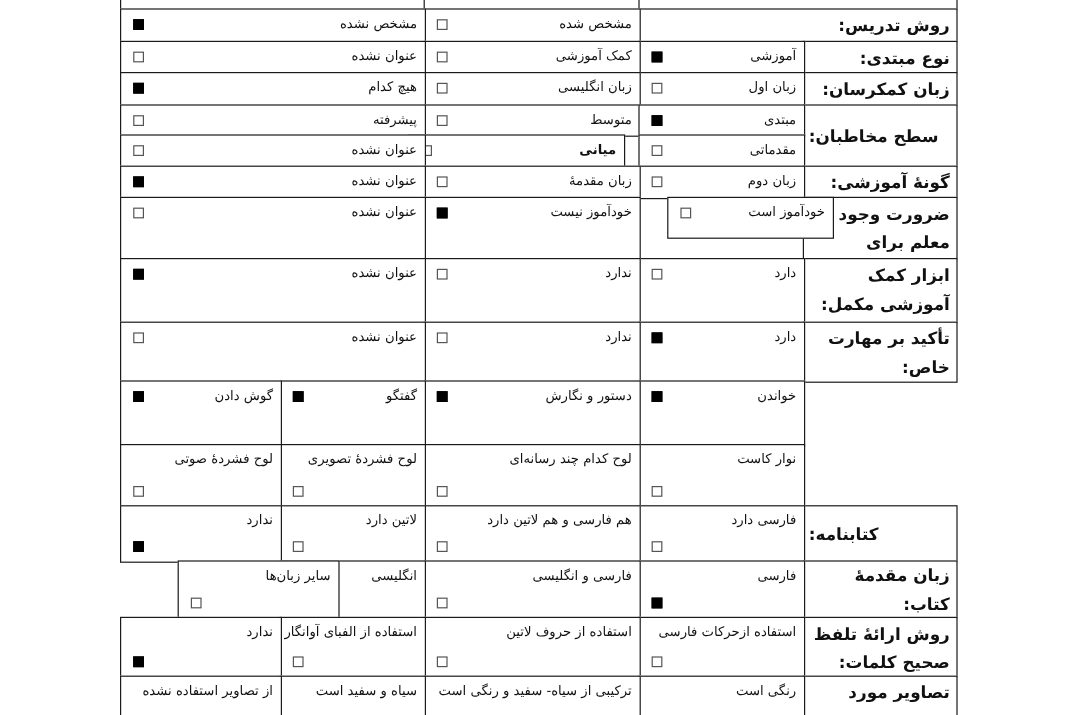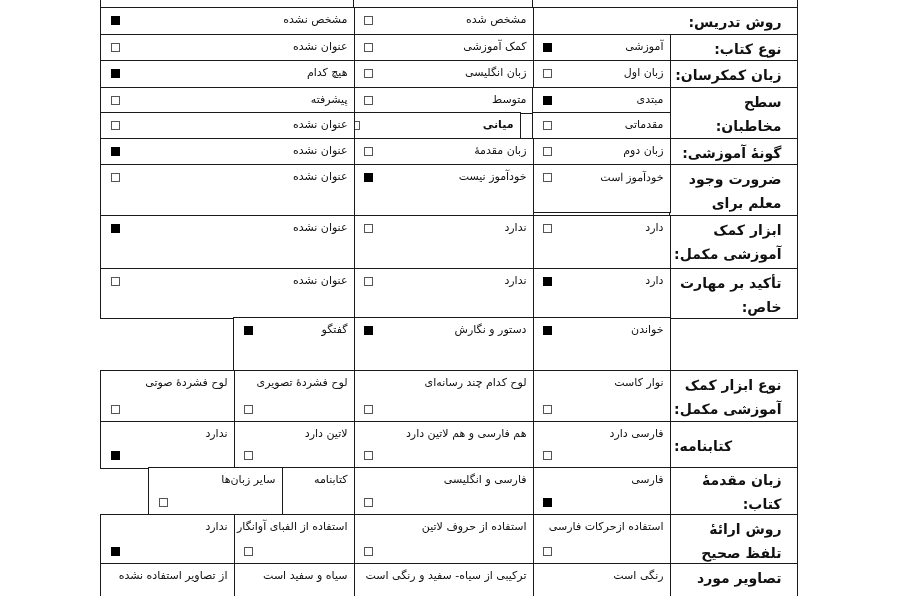--- a/index.html
+++ b/index.html
@@ -1,21 +1,21 @@
 <!DOCTYPE html>
 <html><head>
 <meta charset="utf-8">
 <style>
   html, body { margin:0; padding:0; background:#ffffff; }
   body { width:900px; height:596px; overflow:hidden; position:relative;
          font-family:"DejaVu Sans", sans-serif; color:#111; }
   .page { position:absolute; left:0; top:0; width:900px; height:596px; }
   .cell { position:absolute; box-sizing:border-box; border:1.5px solid #1a1a1a; background:#fff; }
   .lbl { font-family:"DejaVu Sans", sans-serif; font-weight:bold; font-size:14px;
-         direction:rtl; text-align:right; line-height:24px; padding:2px 15px 0 4px; }
+         direction:rtl; text-align:right; line-height:24px; padding:2px 5px 0 4px; }
   .lbl.center { display:flex; align-items:center; justify-content:flex-end; }
   .opt { direction:rtl; font-size:11px; line-height:14px; }
   .opt .txt { position:absolute; right:6px; top:5px; white-space:nowrap; }
   .box { position:absolute; width:9px; height:9px; box-sizing:border-box; border:1px solid #555; background:#fff; }
   .box.on { background:#000; border-color:#000; }
   .box.inline { left:10px; top:8px; }
   .box.below { left:10px; bottom:8px; }
 </style>
 </head>
 <body>
@@ -29,21 +29,21 @@
     </div>
     <div class="cell opt" style="left: 353px; top: 7px; width: 180.5px; height: 28.5px;">
       <span class="txt">مشخص شده</span>
       <span class="box inline"></span>
     </div>
     <div class="cell opt" style="left: 100px; top: 7px; width: 254.5px; height: 28.5px;">
       <span class="txt">مشخص نشده</span>
       <span class="box inline on"></span>
     </div>
     <div class="cell" style="left: 669px; top: 34px; width: 128.5px; height: 27.5px;">
-      <div class="lbl" style="height: 100%; box-sizing: border-box;"><span>نوع کتاب:</span></div>
+      <div class="lbl" style="height: 100%; box-sizing: border-box;"><span>نوع مبتدی:</span></div>
     </div>
     <div class="cell opt" style="left: 532px; top: 34px; width: 138.5px; height: 27.5px;">
       <span class="txt">آموزشی</span>
       <span class="box inline on"></span>
     </div>
     <div class="cell opt" style="left: 353px; top: 34px; width: 180.5px; height: 27.5px;">
       <span class="txt">کمک آموزشی</span>
       <span class="box inline"></span>
     </div>
     <div class="cell opt" style="left: 100px; top: 34px; width: 254.5px; height: 27.5px;">
@@ -105,21 +105,21 @@
       <span class="txt">زبان مقدمۀ</span>
       <span class="box inline"></span>
     </div>
     <div class="cell opt" style="left: 100px; top: 138px; width: 254.5px; height: 27.5px;">
       <span class="txt">عنوان نشده</span>
       <span class="box inline on"></span>
     </div>
     <div class="cell" style="left: 669px; top: 164px; width: 128.5px; height: 52.5px;">
       <div class="lbl" style="height: 100%; box-sizing: border-box;"><span>ضرورت وجود معلم برای تدریس کتاب:</span></div>
     </div>
-    <div class="cell opt" style="left: 532px; top: 164px; width: 138.5px; height: 49px; font-family: Liberation Serif, serif;">
+    <div class="cell opt" style="left: 556px; top: 164px; width: 138.5px; height: 35px;">
       <span class="txt">خودآموز است</span>
       <span class="box inline"></span>
     </div>
     <div class="cell opt" style="left: 353px; top: 164px; width: 180.5px; height: 52.5px;">
       <span class="txt">خودآموز نیست</span>
       <span class="box inline on"></span>
     </div>
     <div class="cell opt" style="left: 100px; top: 164px; width: 254.5px; height: 52.5px;">
       <span class="txt">عنوان نشده</span>
       <span class="box inline"></span>
@@ -159,22 +159,23 @@
       <span class="box inline on"></span>
     </div>
     <div class="cell opt" style="left: 353px; top: 317px; width: 180.5px; height: 54.5px;">
       <span class="txt">دستور و نگارش</span>
       <span class="box inline on"></span>
     </div>
     <div class="cell opt" style="left: 233px; top: 317px; width: 121.5px; height: 54.5px;">
       <span class="txt">گفتگو</span>
       <span class="box inline on"></span>
     </div>
-    <div class="cell" style="left: 669px; top: 370px; width: 128.5px; height: 52.5px;">
-      <div class="lbl" style="height: 100%; box-sizing: border-box;"><span>نوع ابزار کمک آموزشی مکمل:</span></div>
+    <div class="cell opt" style="left: 100px; top: 317px; width: 134.5px; height: 54.5px;">
+      <span class="txt">گوش دادن</span>
+      <span class="box inline on"></span>
     </div>
     <div class="cell opt" style="left: 532px; top: 370px; width: 138.5px; height: 52.5px;">
       <span class="txt">نوار کاست</span>
       <span class="box below"></span>
     </div>
     <div class="cell opt" style="left: 353px; top: 370px; width: 180.5px; height: 52.5px;">
       <span class="txt">لوح کدام چند رسانه‌ای</span>
       <span class="box below"></span>
     </div>
     <div class="cell opt" style="left: 233px; top: 370px; width: 121.5px; height: 52.5px;">
@@ -213,21 +214,21 @@
     </div>
     <div class="cell opt" style="left: 532px; top: 467px; width: 138.5px; height: 48.5px;">
       <span class="txt">فارسی</span>
       <span class="box below on"></span>
     </div>
     <div class="cell opt" style="left: 353px; top: 467px; width: 180.5px; height: 48.5px;">
       <span class="txt">فارسی و انگلیسی</span>
       <span class="box below"></span>
     </div>
     <div class="cell opt" style="left: 233px; top: 467px; width: 121.5px; height: 48.5px;">
-      <span class="txt">کتابنامه</span>
+      <span class="txt">انگلیسی</span>
       <span class="box below"></span>
     </div>
     <div class="cell opt" style="left: 100px; top: 467px; width: 134.5px; height: 48.5px; margin-left: 48px;">
       <span class="txt">سایر زبان‌ها</span>
       <span class="box below"></span>
     </div>
     <div class="cell" style="left: 669px; top: 514px; width: 128.5px; height: 50.5px;">
       <div class="lbl" style="height: 100%; box-sizing: border-box;"><span>روش ارائۀ تلفظ صحیح کلمات:</span></div>
     </div>
     <div class="cell opt" style="left: 532px; top: 514px; width: 138.5px; height: 50.5px;">

